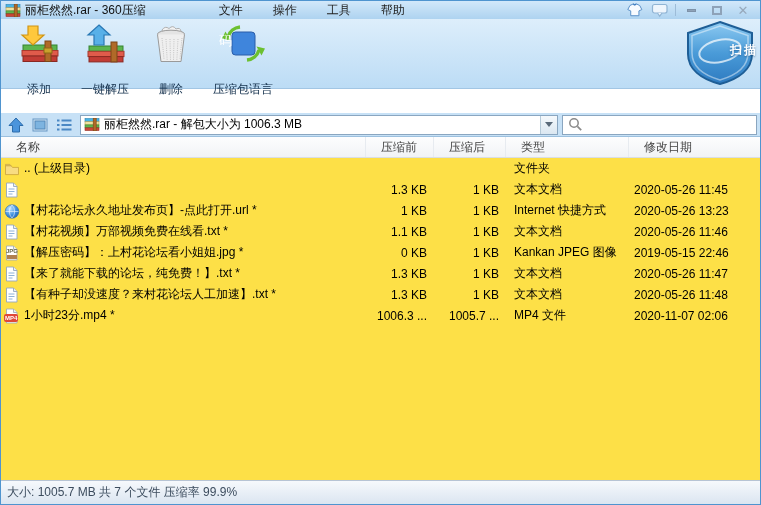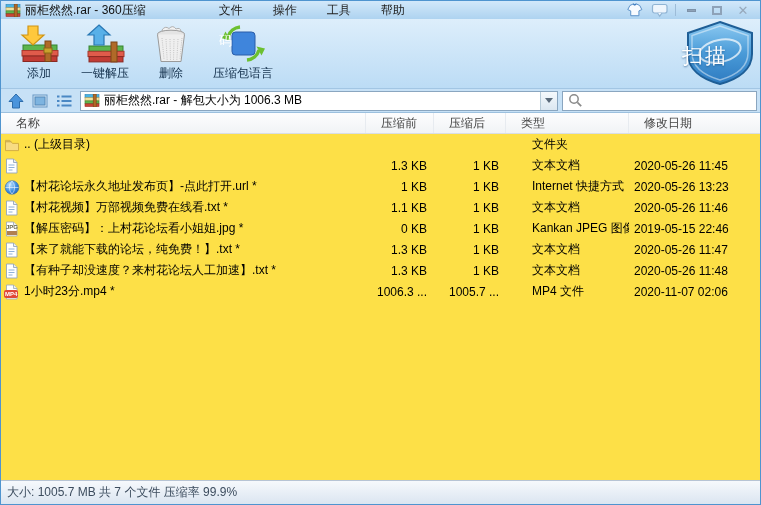--- a/index.html
+++ b/index.html
@@ -17,50 +17,50 @@
   .t-sep{ width:1px; height:12px; background:#9dbcd8; margin:0 2px; }
   .wbtn{ width:26px; height:16px; display:flex; align-items:center; justify-content:center; }
   .glyph-min{ width:9px; height:3px; background:#8ea2b8; border:1px solid #7e92a8; }
   .glyph-max{ width:10px; height:9px; border:2px solid #8ea2b8; }
   .glyph-close{ color:#97a9bc; font-size:13px; font-weight:bold; line-height:1; }
 
   
   .toolbar{ height:70px; flex:0 0 70px; background:linear-gradient(#ddeefb,#bcdcf5); border-bottom:1px solid #a2c6e4; display:flex; align-items:flex-start; padding:2px 0 0 6px; position:relative; }
   .tbtn{ display:flex; flex-direction:column; align-items:center; padding:2px 10px; border-radius:3px; }
   .tbtn svg{ width:44px; height:42px; }
-  .tbtn .lbl{ font-size:12px; color:#14304c; margin-top:0; white-space:nowrap; }
+  .tbtn .lbl{ font-size:12px; color:#14304c; margin-top:16px; white-space:nowrap; }
   .lang-wrap{ position:relative; }
   .lang-code{ position:absolute; left:11px; top:8px; width:23px; height:23px; line-height:23px; text-align:center; font-size:13px; color:#fff; pointer-events:none; }
   .scanbtn{ position:absolute; right:2px; top:1px; width:76px; height:66px; }
   .scanbtn svg{ position:absolute; inset:0; }
-  .scan-lbl{ position:absolute; left:0; right:0; top:22px; text-align:left; font-size:21px; font-weight:normal; color:#fff; letter-spacing:2px; text-shadow:0 1px 2px rgba(20,70,120,.6); }
-
-  
-  .addressbar{ height:24px; flex:0 0 24px; background:#c7e1f6; border-bottom:1px solid #9cc0de; display:flex; align-items:center; padding:0 3px; }
+  .scan-lbl{ position:absolute; left:0; right:0; top:22px; text-align:right; font-size:12px; font-weight:bold; color:#fff; letter-spacing:2px; text-shadow:0 1px 2px rgba(20,70,120,.6); }
+
+  
+  .addressbar{ height:24px; flex:0 0 24px; background:#c7e1f6; border-bottom:1px solid #9cc0de; display:flex; align-items:center; padding:0 3px;margin-top:24px; }
   .navbtn{ width:24px; height:20px; display:flex; align-items:center; justify-content:center; flex:0 0 auto; }
   .combobox{ width:478px; height:20px; margin-left:4px; background:#fff; border:1px solid #8aa6c0; display:flex; align-items:center; padding-left:3px; flex:0 0 auto; }
   .combobox .app-ic{ width:16px; height:13px; margin-right:4px; flex:0 0 auto; }
   .combo-text{ font-size:12px; color:#000; white-space:nowrap; overflow:hidden; flex:1; }
   .combo-drop{ width:17px; height:18px; background:linear-gradient(#f5f9fc,#dbe7f1); border-left:1px solid #b6cad8; display:flex; align-items:center; justify-content:center; flex:0 0 auto; }
   .tri-down{ width:0; height:0; border-left:4px solid transparent; border-right:4px solid transparent; border-top:5px solid #5a6a7a; }
   .searchbox{ flex:1; height:20px; margin-left:4px; background:#fff; border:1px solid #8aa6c0; display:flex; align-items:center; padding:0 3px 0 5px; }
   .searchbox input{ flex:1; border:none; outline:none; font-size:12px; color:#333; font-family:inherit; background:transparent; }
   .searchbox input::placeholder{ color:#8a8a8a; opacity:1; }
 
   
   .grid{ display:grid; grid-template-columns:365px 68px 72px 123px 1fr; }
   .listheader{ height:21px; flex:0 0 21px; background:linear-gradient(#fdfdfe,#f1f3f6); border-bottom:1px solid #d9dee5; font-size:12px; color:#444; align-items:center; }
   .h-cell{ height:100%; display:flex; align-items:center; padding-left:15px; border-right:1px solid #e7ebf0; }
   .h-cell.last{ border-right:none; }
   .filelist{ flex:1; background:#fde047; overflow:hidden; font-size:12px; color:#000; }
   .row{ height:21px; align-items:center; }
   .cell{ white-space:nowrap; overflow:hidden; }
   .cell.name{ display:flex; align-items:center; gap:4px; padding-left:3px; }
   .cell.num{ text-align:right; padding-right:7px; }
-  .cell.type{ padding-left:8px;margin-left:18px; }
+  .cell.type{ padding-left:8px; }
   .cell.date{ padding-left:5px; }
   .fi{ width:16px; height:16px; flex:0 0 auto; position:relative; }
   .fi svg{ position:absolute; inset:0; }
   .badge{ position:absolute; font-weight:bold; line-height:1; pointer-events:none; }
   .badge-jpg{ top:3px; left:2px; font-size:6px; color:#6a6a4e; letter-spacing:0; }
   .fi-jpg::after{ content:""; position:absolute; left:3px; right:3px; bottom:2px; height:4px; background:#b08050; }
   .badge-mp4{ bottom:2px; left:0px; font-size:6px; color:#fff; background:#e04838; border-radius:2px; padding:1px 1px; }
 
   
   .statusbar{ height:24px; flex:0 0 24px; border-top:1px solid #b7c4d4; background:linear-gradient(#f6f9fc,#dbe5f1); display:flex; align-items:center; padding-left:6px; font-size:12px; color:#3c4c5e; }

